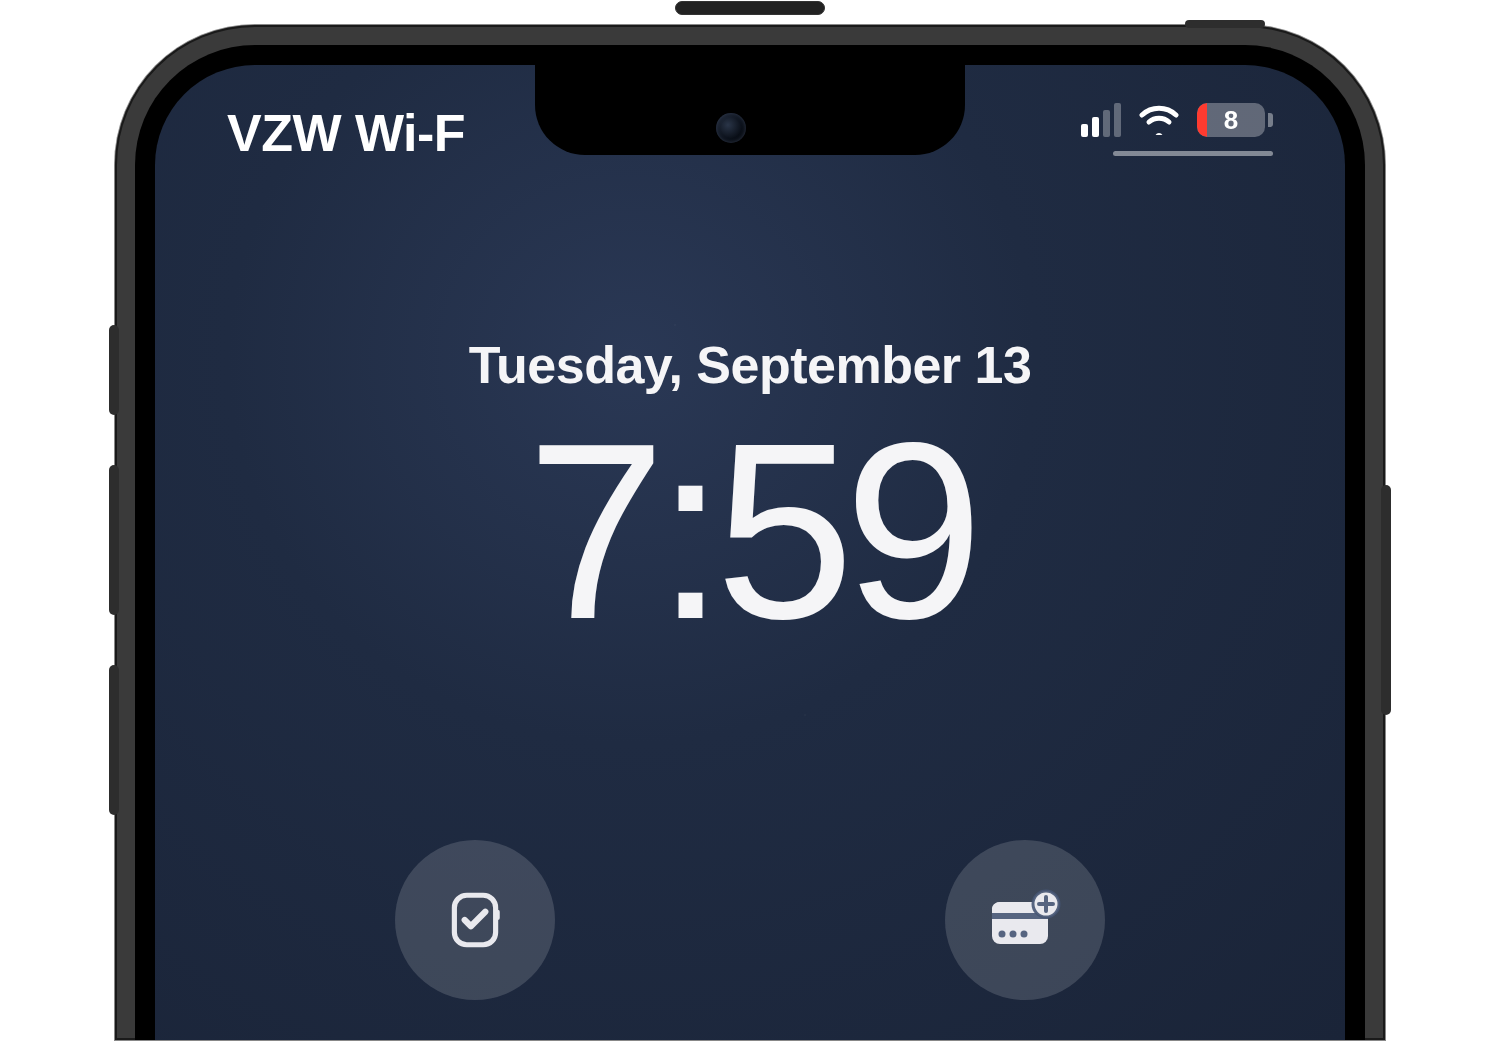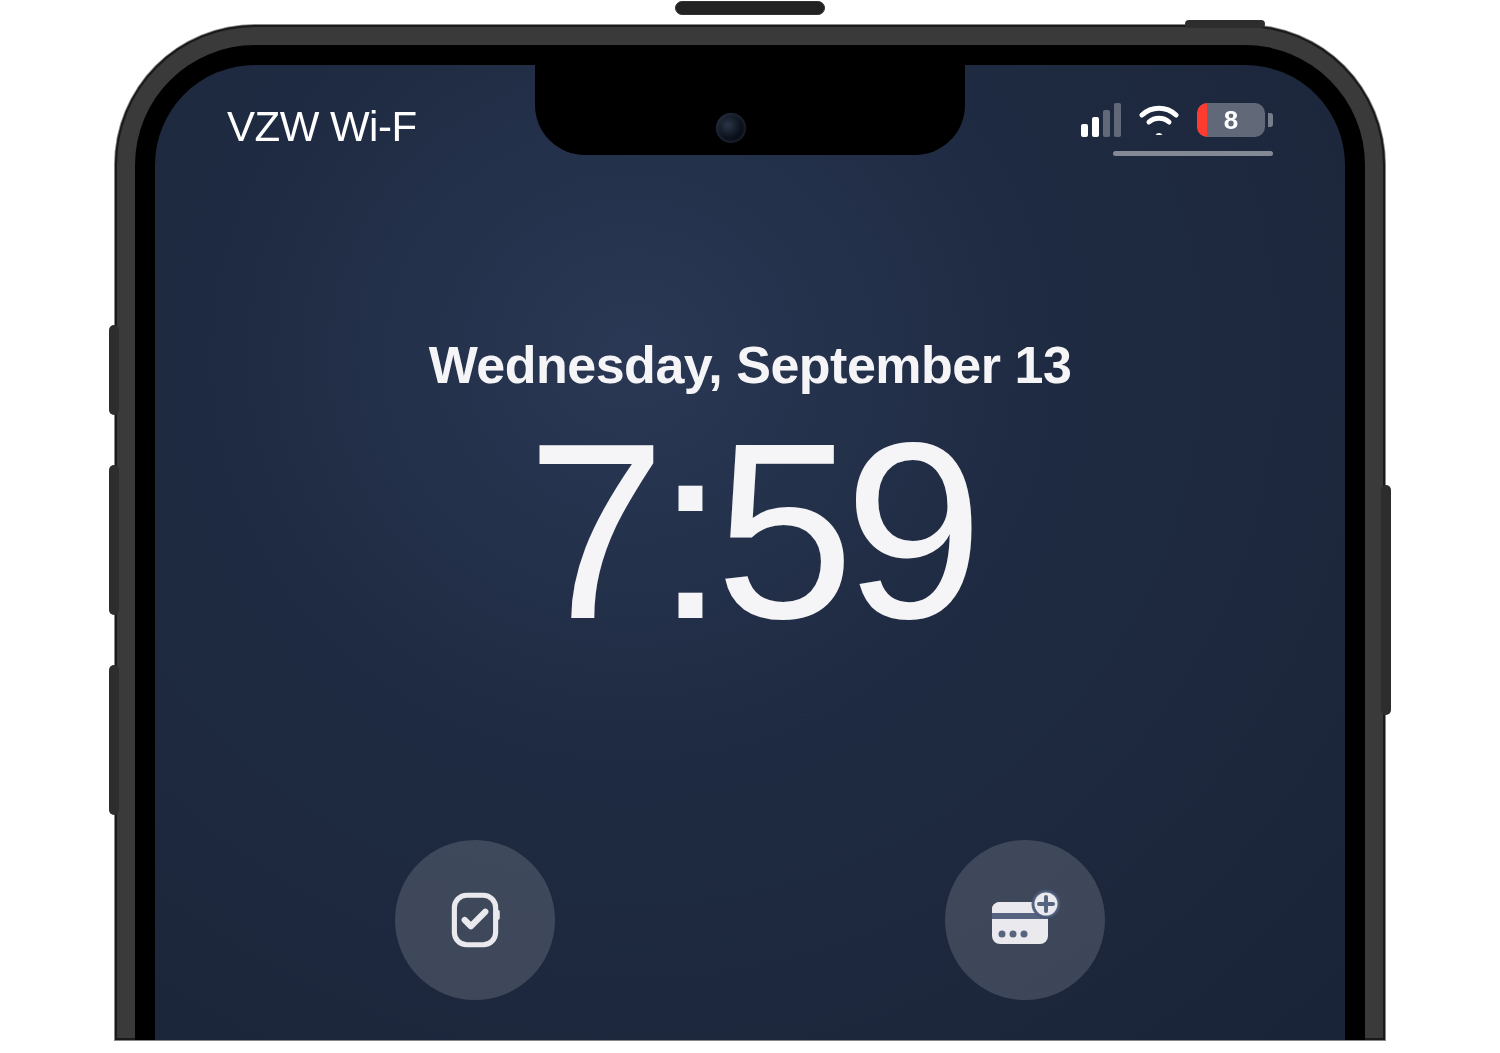--- a/index.html
+++ b/index.html
@@ -97,22 +97,22 @@
       top: 38px;
       left: 0; right: 0;
       padding: 0 72px;
       display: flex;
       justify-content: space-between;
       align-items: flex-start;
       color: #fff;
       z-index: 5;
     }
     .carrier {
-      font-size: 42px;
-      font-weight: 400;
+      font-size: 52px;
+      font-weight: 700;
       letter-spacing: -0.5px;
       max-width: 280px;
       overflow: hidden;
       white-space: nowrap;
     }
     .status-right {
       display: flex;
       flex-direction: column;
       align-items: flex-end;
       gap: 14px;
@@ -253,21 +253,21 @@
                 <div class="batt-text">8</div>
               </div>
               <div class="batt-nub"></div>
             </div>
           </div>
           <div class="status-underline"></div>
         </div>
       </div>
 
       <div class="lock-content">
-        <div class="date-text">Wednesday, September 13</div>
+        <div class="date-text">Tuesday, September 13</div>
         <div class="time-text">7:59</div>
       </div>
 
       <div class="widgets">
         <div class="widget-slot">
           <span>
             <svg width="66" height="66" viewBox="0 0 64 64">
               <rect x="12" y="8" width="40" height="48" rx="12" ry="12" fill="none" stroke="#e9e9ee" stroke-width="5"></rect>
               <rect x="52" y="22" width="4" height="10" rx="2" fill="#e9e9ee"></rect>
               <path d="M22 32 l6 6 l14 -14" stroke="#e9e9ee" stroke-width="6" fill="none" stroke-linecap="round" stroke-linejoin="round"></path>

